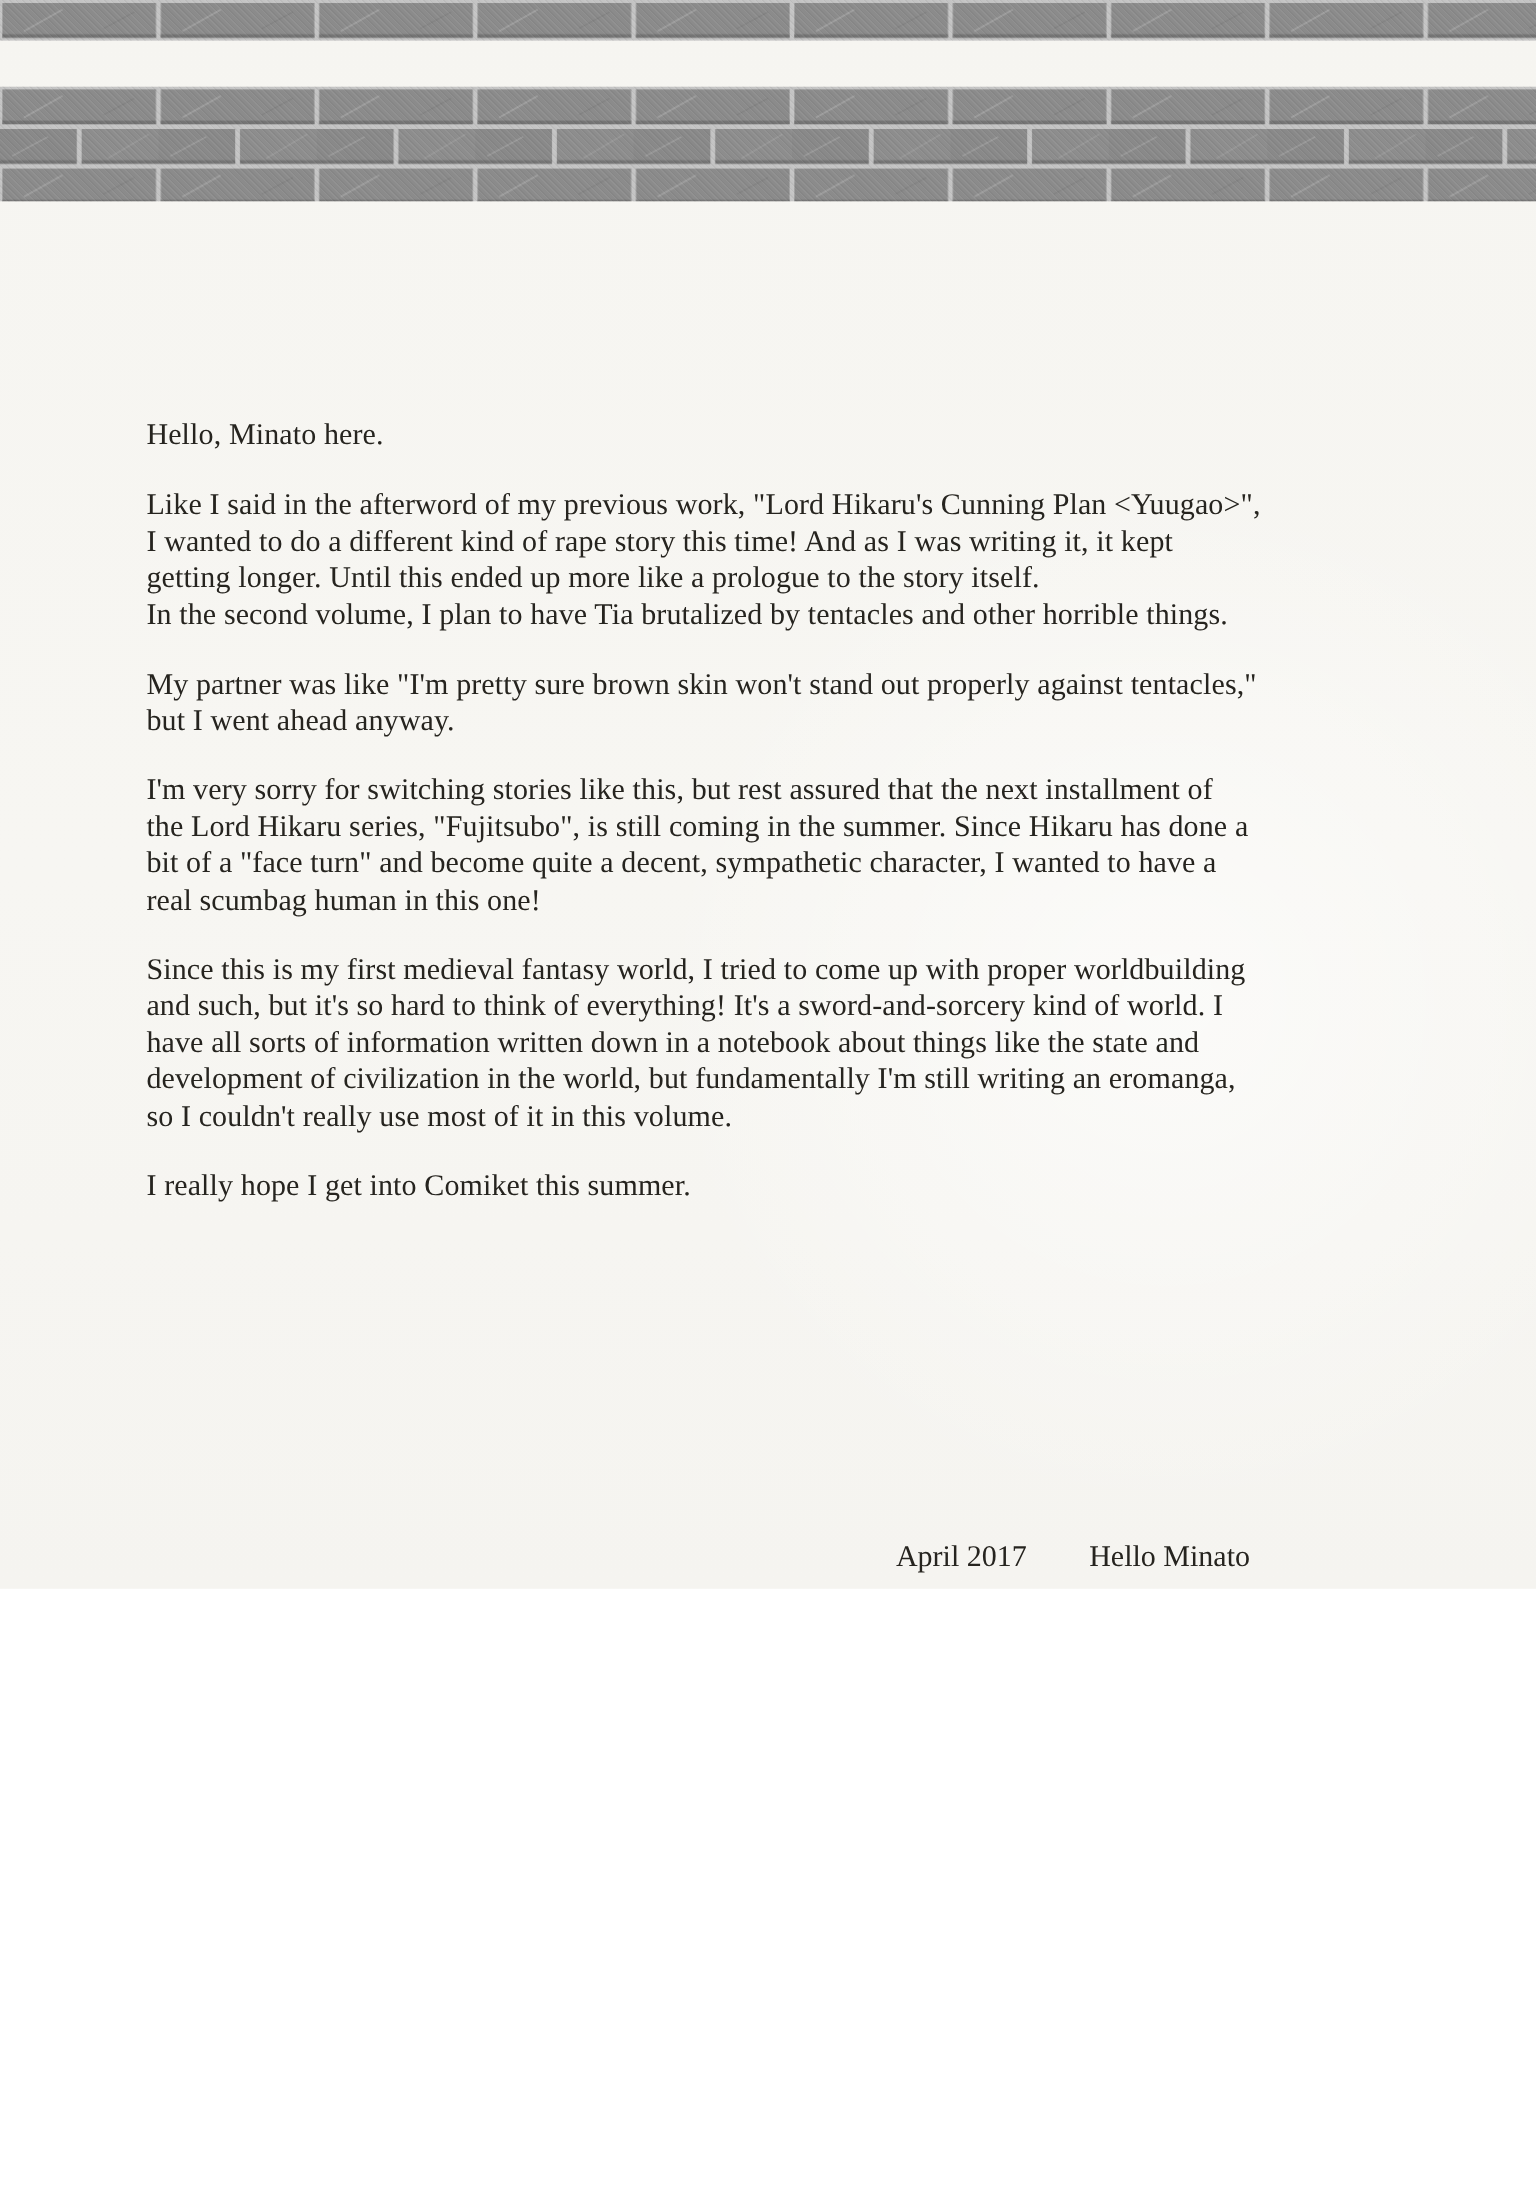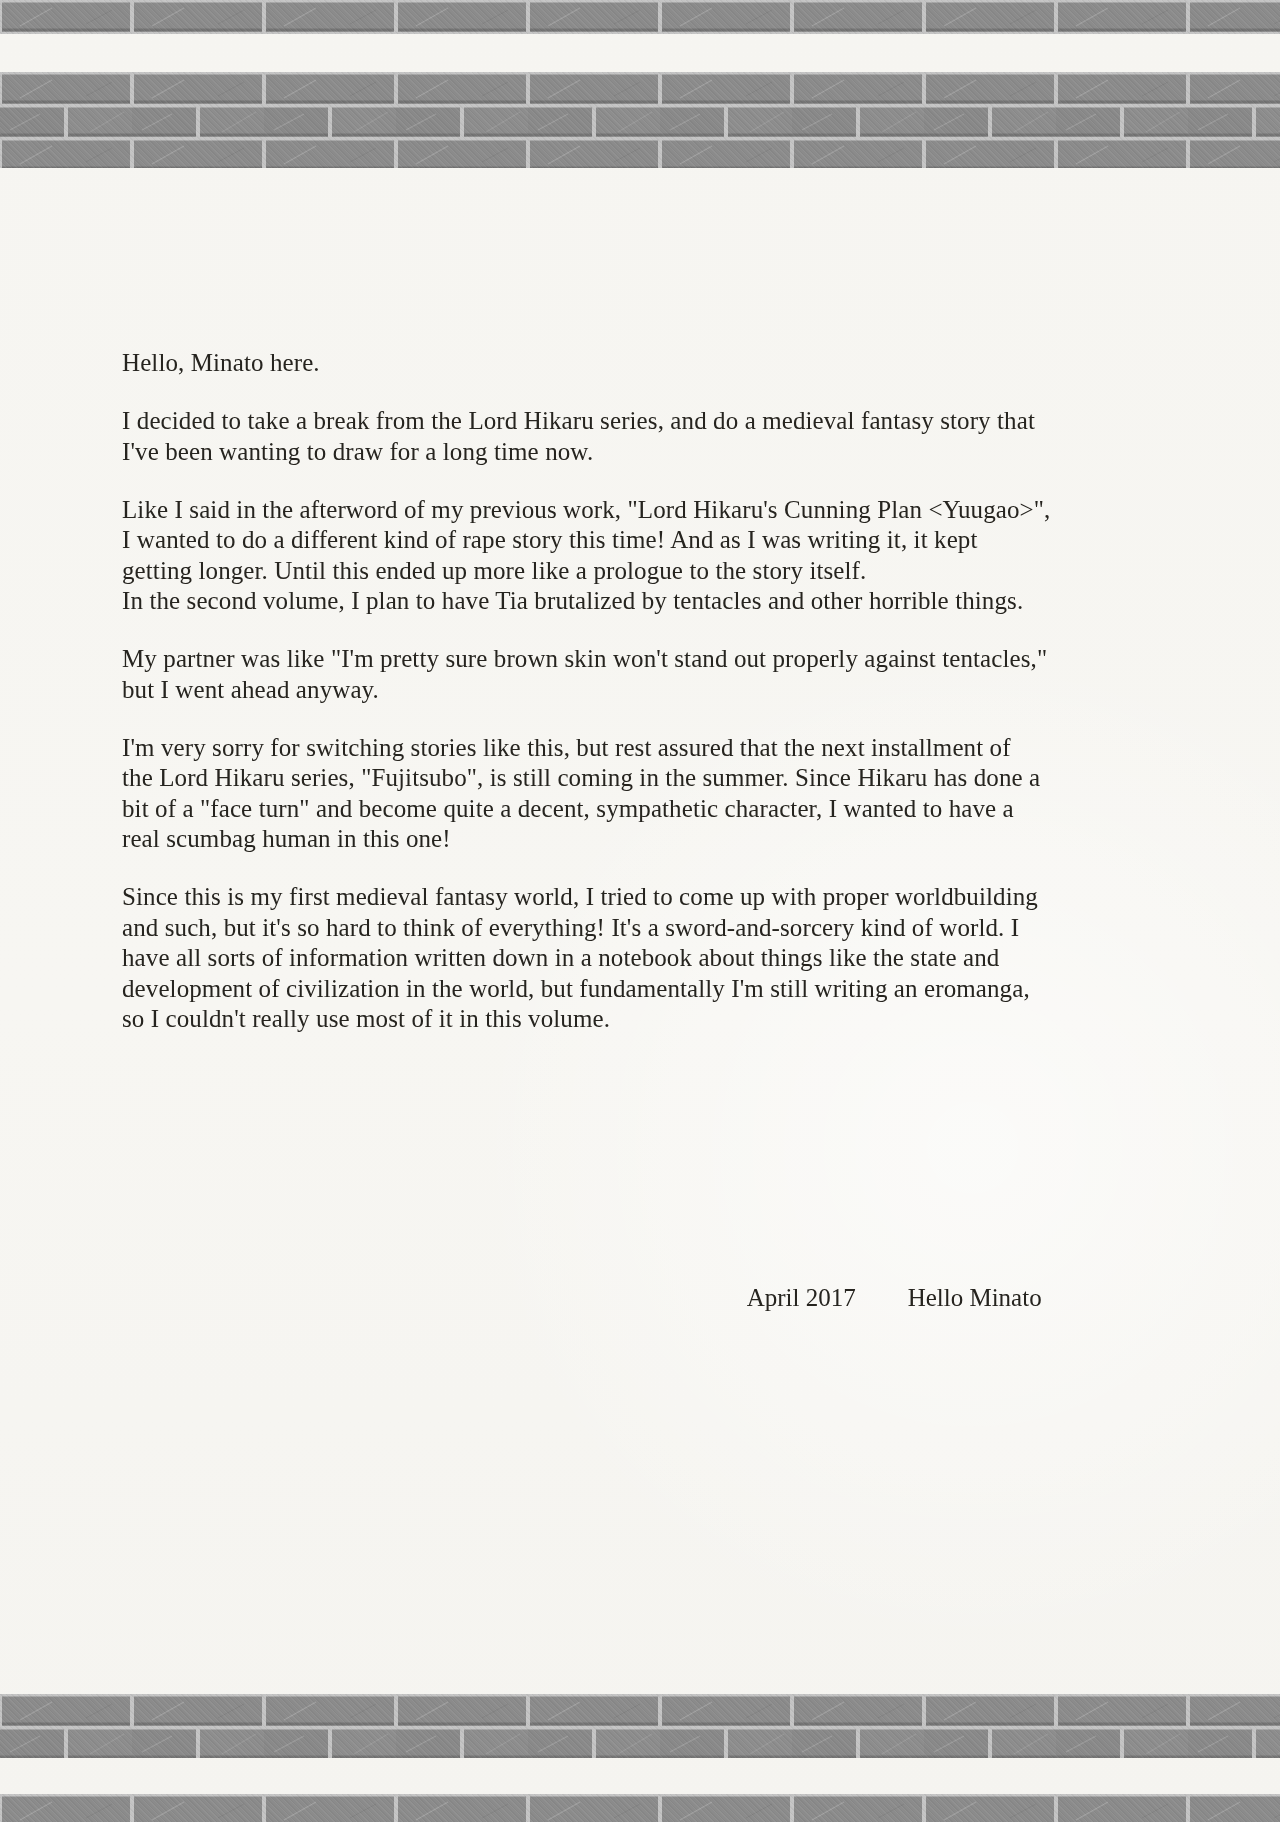--- a/index.html
+++ b/index.html
@@ -3,21 +3,21 @@
 <meta charset="utf-8">
 <style>
   html, body { margin: 0; padding: 0; }
   body {
     width: 1280px;
     font-family: "Liberation Serif", "DejaVu Serif", serif;
   }
   .page {
     position: relative;
     width: 1280px;
-    height: 1822px;
+    height: 1324px;
     background:
       radial-gradient(circle at 76% 63%, rgba(255,255,255,0.55), rgba(255,255,255,0) 34%),
       linear-gradient(180deg, #f6f5f1 0%, #f7f6f2 55%, #f5f4f0 100%);
     overflow: hidden;
   }
   svg.band {
     position: absolute;
     left: 0;
     width: 1280px;
     display: block;
@@ -104,36 +104,35 @@
   </svg>
   <div class="band-texture tx-c"></div>
 
   <svg class="band" id="band-bottom-outer">
     <rect width="1280" height="28" fill="url(#brickPattern)"></rect>
   </svg>
   <div class="band-texture tx-d"></div>
 
   <div class="letter">
     <p>Hello, Minato here.</p>
-    <p>I decided to take a break from the Lord Hikaru series, and do a medieval fantasy story that
-I've been wanting to draw for a long time now.</p>
     <p>Like I said in the afterword of my previous work, "Lord Hikaru's Cunning Plan &lt;Yuugao&gt;",
 I wanted to do a different kind of rape story this time! And as I was writing it, it kept
 getting longer. Until this ended up more like a prologue to the story itself.
 In the second volume, I plan to have Tia brutalized by tentacles and other horrible things.</p>
     <p>My partner was like "I'm pretty sure brown skin won't stand out properly against tentacles,"
 but I went ahead anyway.</p>
     <p>I'm very sorry for switching stories like this, but rest assured that the next installment of
 the Lord Hikaru series, "Fujitsubo", is still coming in the summer. Since Hikaru has done a
 bit of a "face turn" and become quite a decent, sympathetic character, I wanted to have a
 real scumbag human in this one!</p>
     <p>Since this is my first medieval fantasy world, I tried to come up with proper worldbuilding
 and such, but it's so hard to think of everything! It's a sword-and-sorcery kind of world. I
 have all sorts of information written down in a notebook about things like the state and
 development of civilization in the world, but fundamentally I'm still writing an eromanga,
 so I couldn't really use most of it in this volume.</p>
+    <p>I really hope I get into Comiket this summer.</p>
   </div>
 
   <div class="signature">
     <span class="date">April 2017</span><span class="author">Hello Minato</span>
   </div>
 
 </div>
 
 </body></html>

